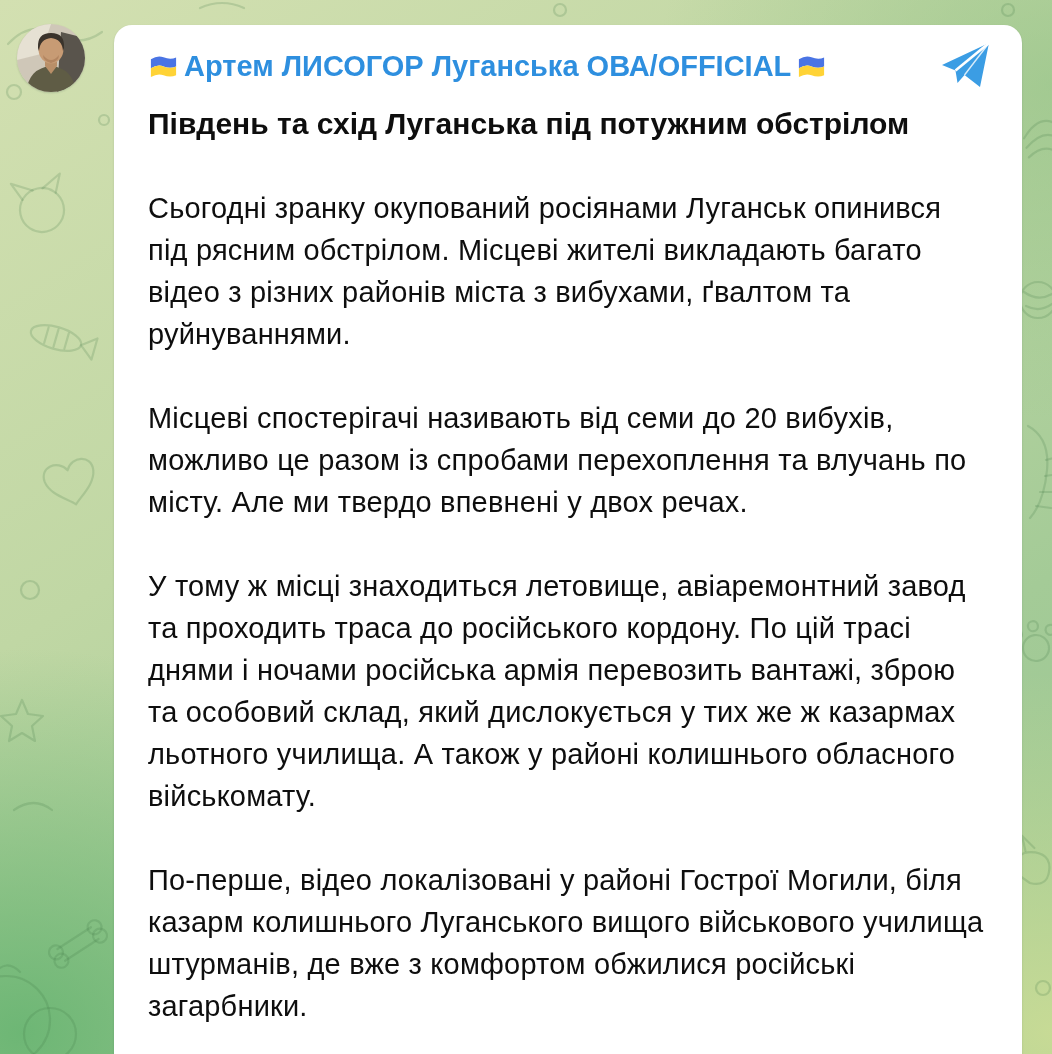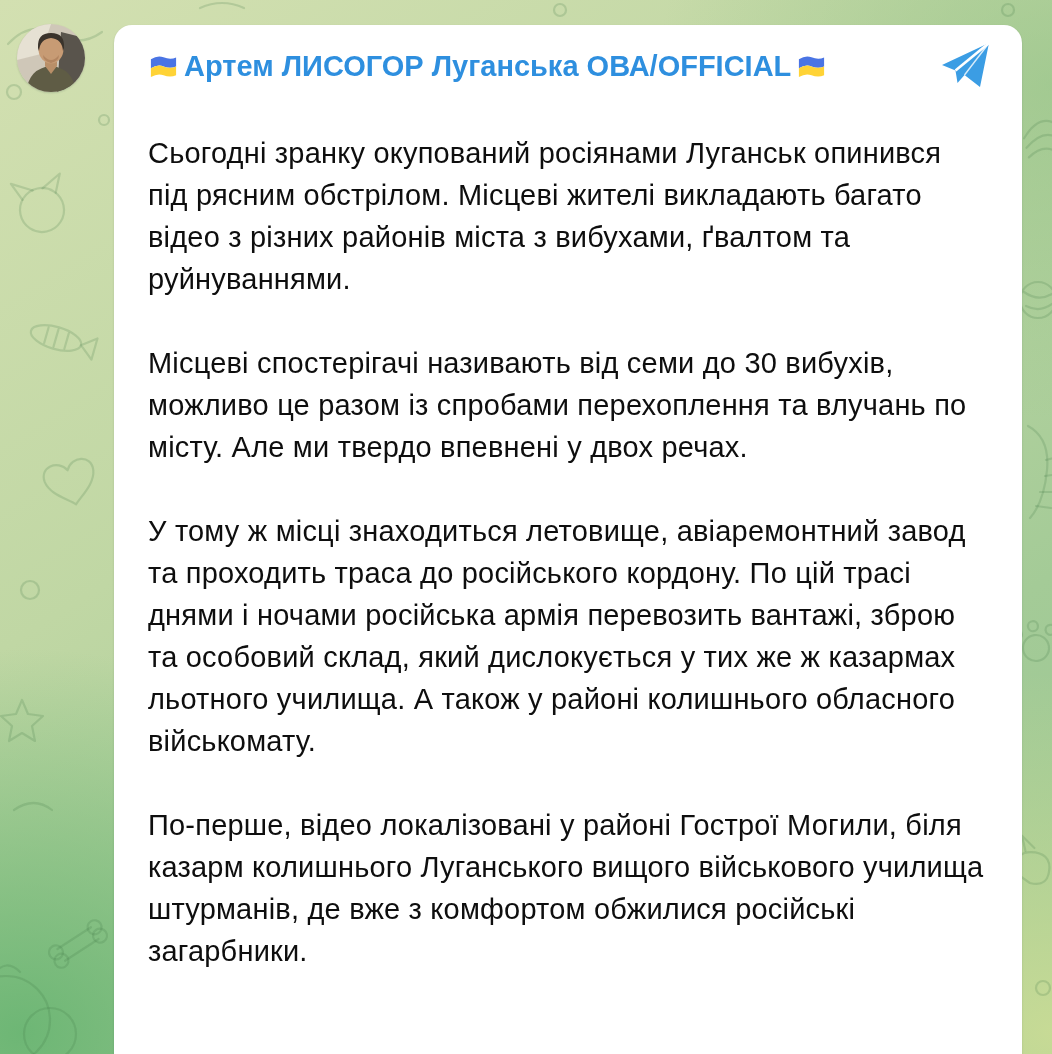--- a/index.html
+++ b/index.html
@@ -140,21 +140,22 @@
         <path d="M3 15.2 Q10 11 16 13.4 Q23 16 29 13.4 L29 22.6 Q23 25.2 16 22.6 Q10 20.2 3 24.4 Z" fill="#ffd336"></path>
       </svg>
     </div>
     <svg class="plane" width="52" height="52" viewBox="0 0 52 52">
       <polygon points="2,25 49,3 40,47 24.5,35 17.5,43 15.5,30.5" fill="#3b9de4"></polygon>
       <path d="M49 3 L15.5 30.5" stroke="#ffffff" stroke-width="2.6" fill="none"></path>
       <path d="M49 3 L24.5 35" stroke="#ffffff" stroke-width="1.4" fill="none" opacity="0.8"></path>
     </svg>
   </div>
 
+  <div class="msg-title">Південь та схід Луганська під потужним обстрілом</div>
 
   <div class="msg-body">
       <p class="msg-p">Сьогодні зранку окупований росіянами Луганськ опинився під рясним обстрілом. Місцеві жителі викладають багато відео з різних районів міста з вибухами, ґвалтом та руйнуваннями.</p>
-      <p class="msg-p">Місцеві спостерігачі називають від семи до 30 вибухів, можливо це разом із спробами перехоплення та влучань по місту. Але ми твердо впевнені у двох речах.</p>
+      <p class="msg-p">Місцеві спостерігачі називають від семи до 20 вибухів, можливо це разом із спробами перехоплення та влучань по місту. Але ми твердо впевнені у двох речах.</p>
       <p class="msg-p">У тому ж місці знаходиться летовище, авіаремонтний завод та проходить траса до російського кордону. По цій трасі днями і ночами російська армія перевозить вантажі, зброю та особовий склад, який дислокується у тих же ж казармах льотного училища. А також у районі колишнього обласного військомату.</p>
       <p class="msg-p">По-перше, відео локалізовані у районі Гострої Могили, біля казарм колишнього Луганського вищого військового училища штурманів, де вже з комфортом обжилися російські загарбники.</p>
     </div>
 
 </div>
 
 </body></html>

